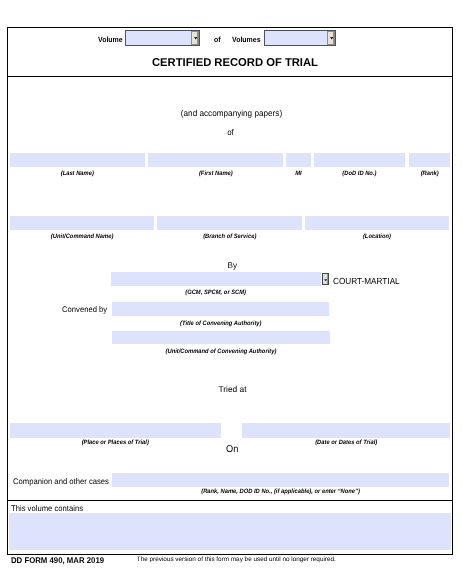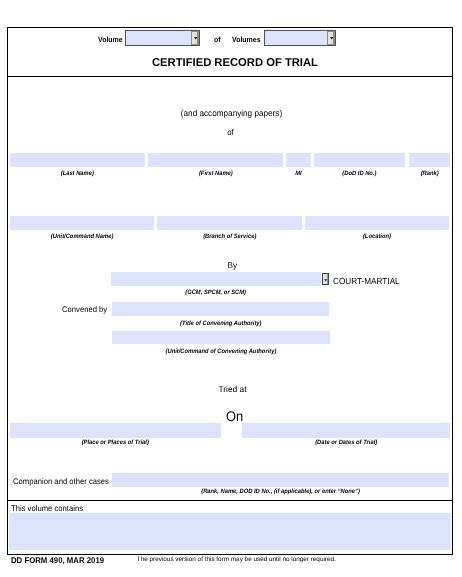--- a/index.html
+++ b/index.html
@@ -87,21 +87,21 @@
   <div class="ital" style="left:111.3px;top:288.6px;width:209.3px;">(GCM, SPCM, or SCM)</div>
 
   <div class="plain" style="left:62.3px;top:304.6px;">Convened by</div>
   <div class="fld" style="left:111.9px;top:301.9px;width:217.5px;height:14.3px;"></div>
   <div class="ital" style="left:111.9px;top:319.6px;width:217.5px;">(Title of Convening Authority)</div>
   <div class="fld" style="left:111.7px;top:330.9px;width:217.9px;height:13.6px;"></div>
   <div class="ital" style="left:111.7px;top:347.6px;width:217.9px;">(Unit/Command of Convening Authority)</div>
 
   <div class="plain ctr" style="left:0;top:383.9px;width:465px;text-align:center;font-size:8.5px;transform:scaleX(.989);">Tried at</div>
   <div class="fld" style="left:10.2px;top:423px;width:210.5px;height:14.9px;"></div>
-  <div class="plain" style="left:226.4px;top:408px;font-size:14px;transform:scaleX(.92);">On</div>
+  <div class="plain" style="left:226.4px;top:444px;font-size:10px;transform:scaleX(.92);">On</div>
   <div class="fld" style="left:241.5px;top:423px;width:208.4px;height:14.9px;"></div>
   <div class="ital" style="left:10.2px;top:438.5px;width:210.5px;">(Place or Places of Trial)</div>
   <div class="ital" style="left:241.5px;top:438.5px;width:208.4px;">(Date or Dates of Trial)</div>
 
   <div class="plain" style="left:13.45px;top:476.6px;">Companion and other cases</div>
   <div class="fld" style="left:112.1px;top:472.9px;width:337.1px;height:14.6px;"></div>
   <div class="ital" style="left:112.1px;top:487.8px;width:337.1px;">(Rank, Name, DOD ID No., (if applicable), or enter “None”)</div>
 
   <div class="hr" style="top:500.4px;"></div>
   <div class="plain" style="left:10.7px;top:503.9px;">This volume contains</div>

